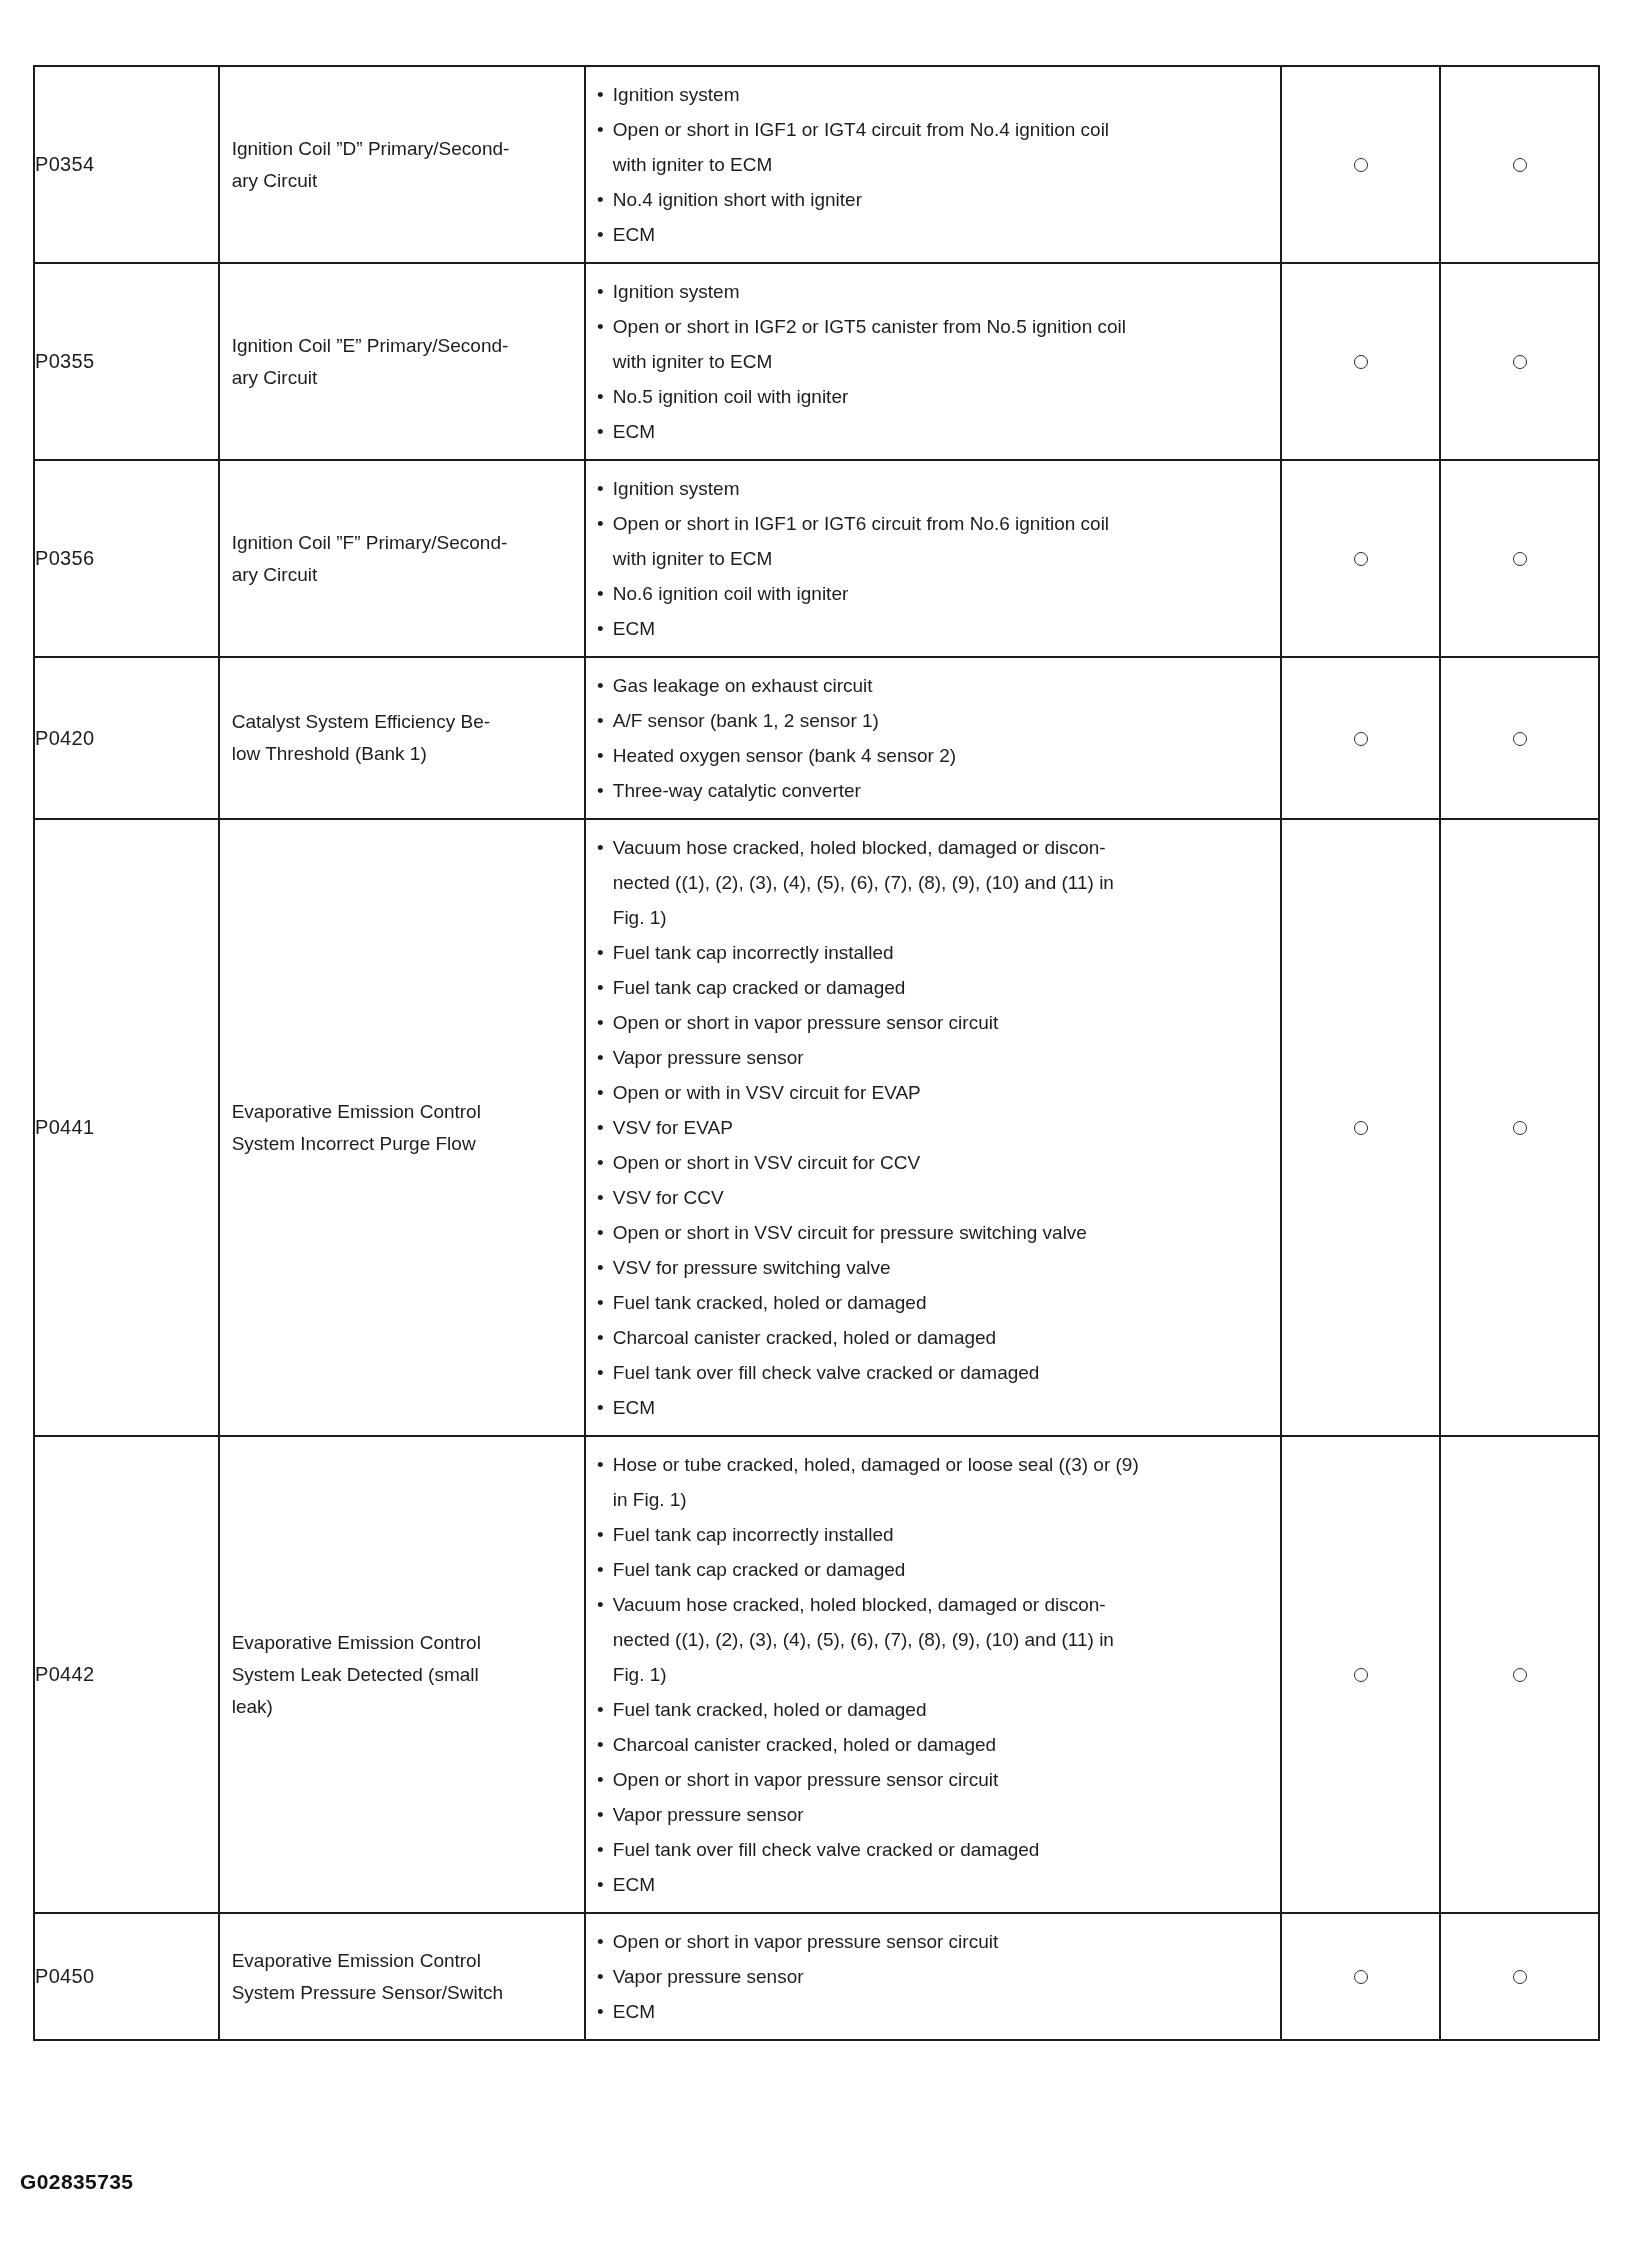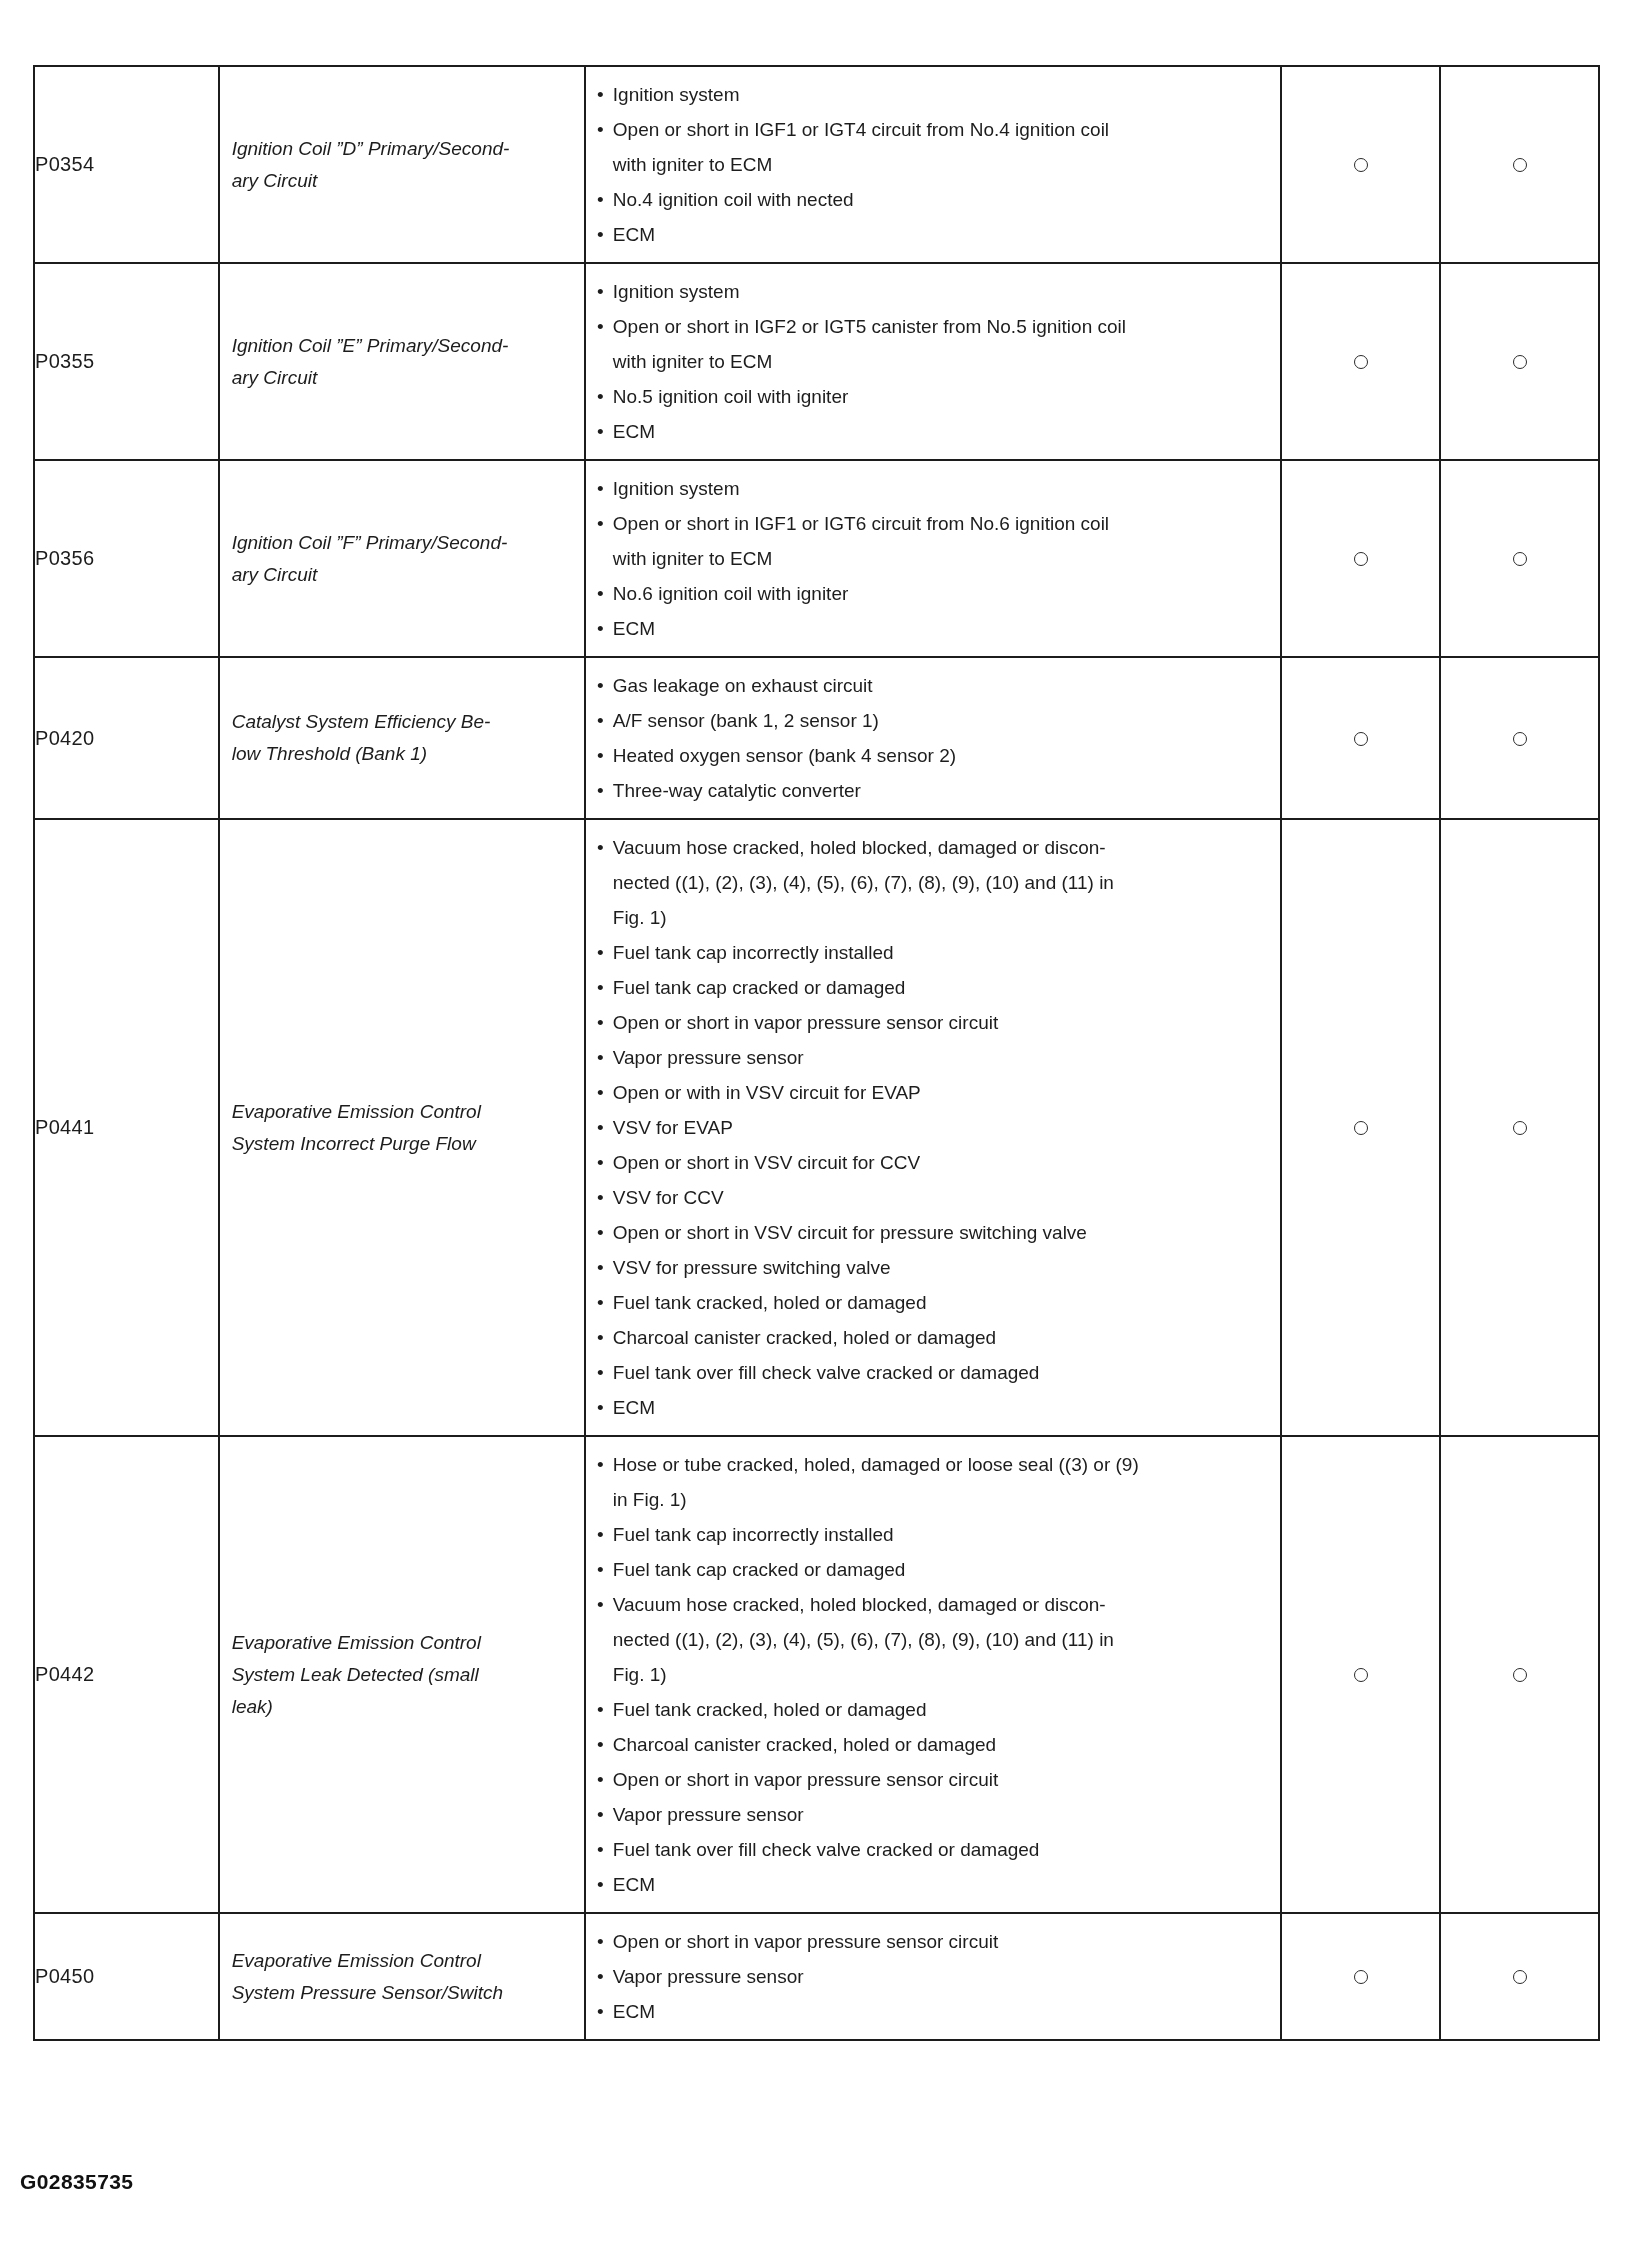--- a/index.html
+++ b/index.html
@@ -37,21 +37,20 @@
   col.col-mark2  { width: 159px; }
 
   td.code-cell {
     font-size: 20px;
     letter-spacing: 0.3px;
   }
   td.item-cell {
     padding: 10px 8.4px 10px 11.7px;
     white-space: pre-line;
     line-height: 32px;
-    font-style: italic;
   }
   td.trouble-cell {
     padding: 10px 6.7px 10px 8.4px;
     margin-top: 40px;
   }
   ul.bullet-list { list-style: none; }
   li.bullet-item {
     position: relative;
     padding-left: 18.4px;
     white-space: pre-line;
@@ -100,21 +99,21 @@
     <tbody>
         <tr>
           <td class="code-cell">P0354</td>
           <td class="item-cell">Ignition Coil ”D” Primary/Second-
 ary Circuit</td>
           <td class="trouble-cell">
             <ul class="bullet-list">
               <li class="bullet-item">Ignition system</li>
               <li class="bullet-item">Open or short in IGF1 or IGT4 circuit from No.4 ignition coil
 with igniter to ECM</li>
-              <li class="bullet-item">No.4 ignition coil with nected</li>
+              <li class="bullet-item">No.4 ignition short with igniter</li>
               <li class="bullet-item">ECM</li>
             </ul>
           </td>
           <td class="mark-cell"><span class="circle"></span></td>
           <td class="mark-cell"><span class="circle"></span></td>
         </tr>
         <tr>
           <td class="code-cell">P0355</td>
           <td class="item-cell">Ignition Coil ”E” Primary/Second-
 ary Circuit</td>

